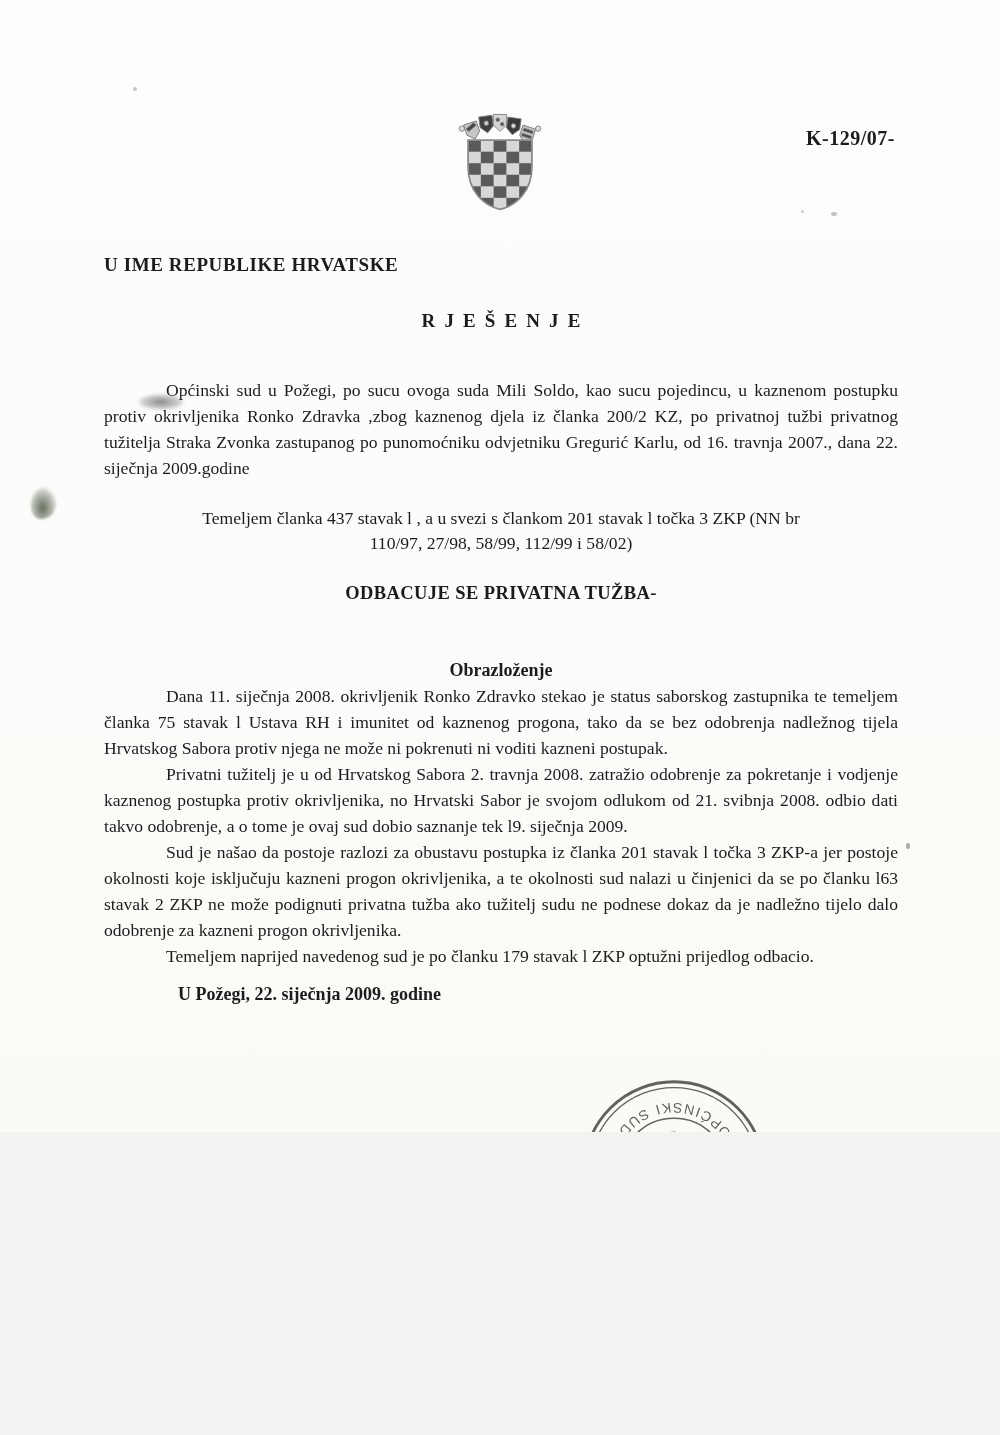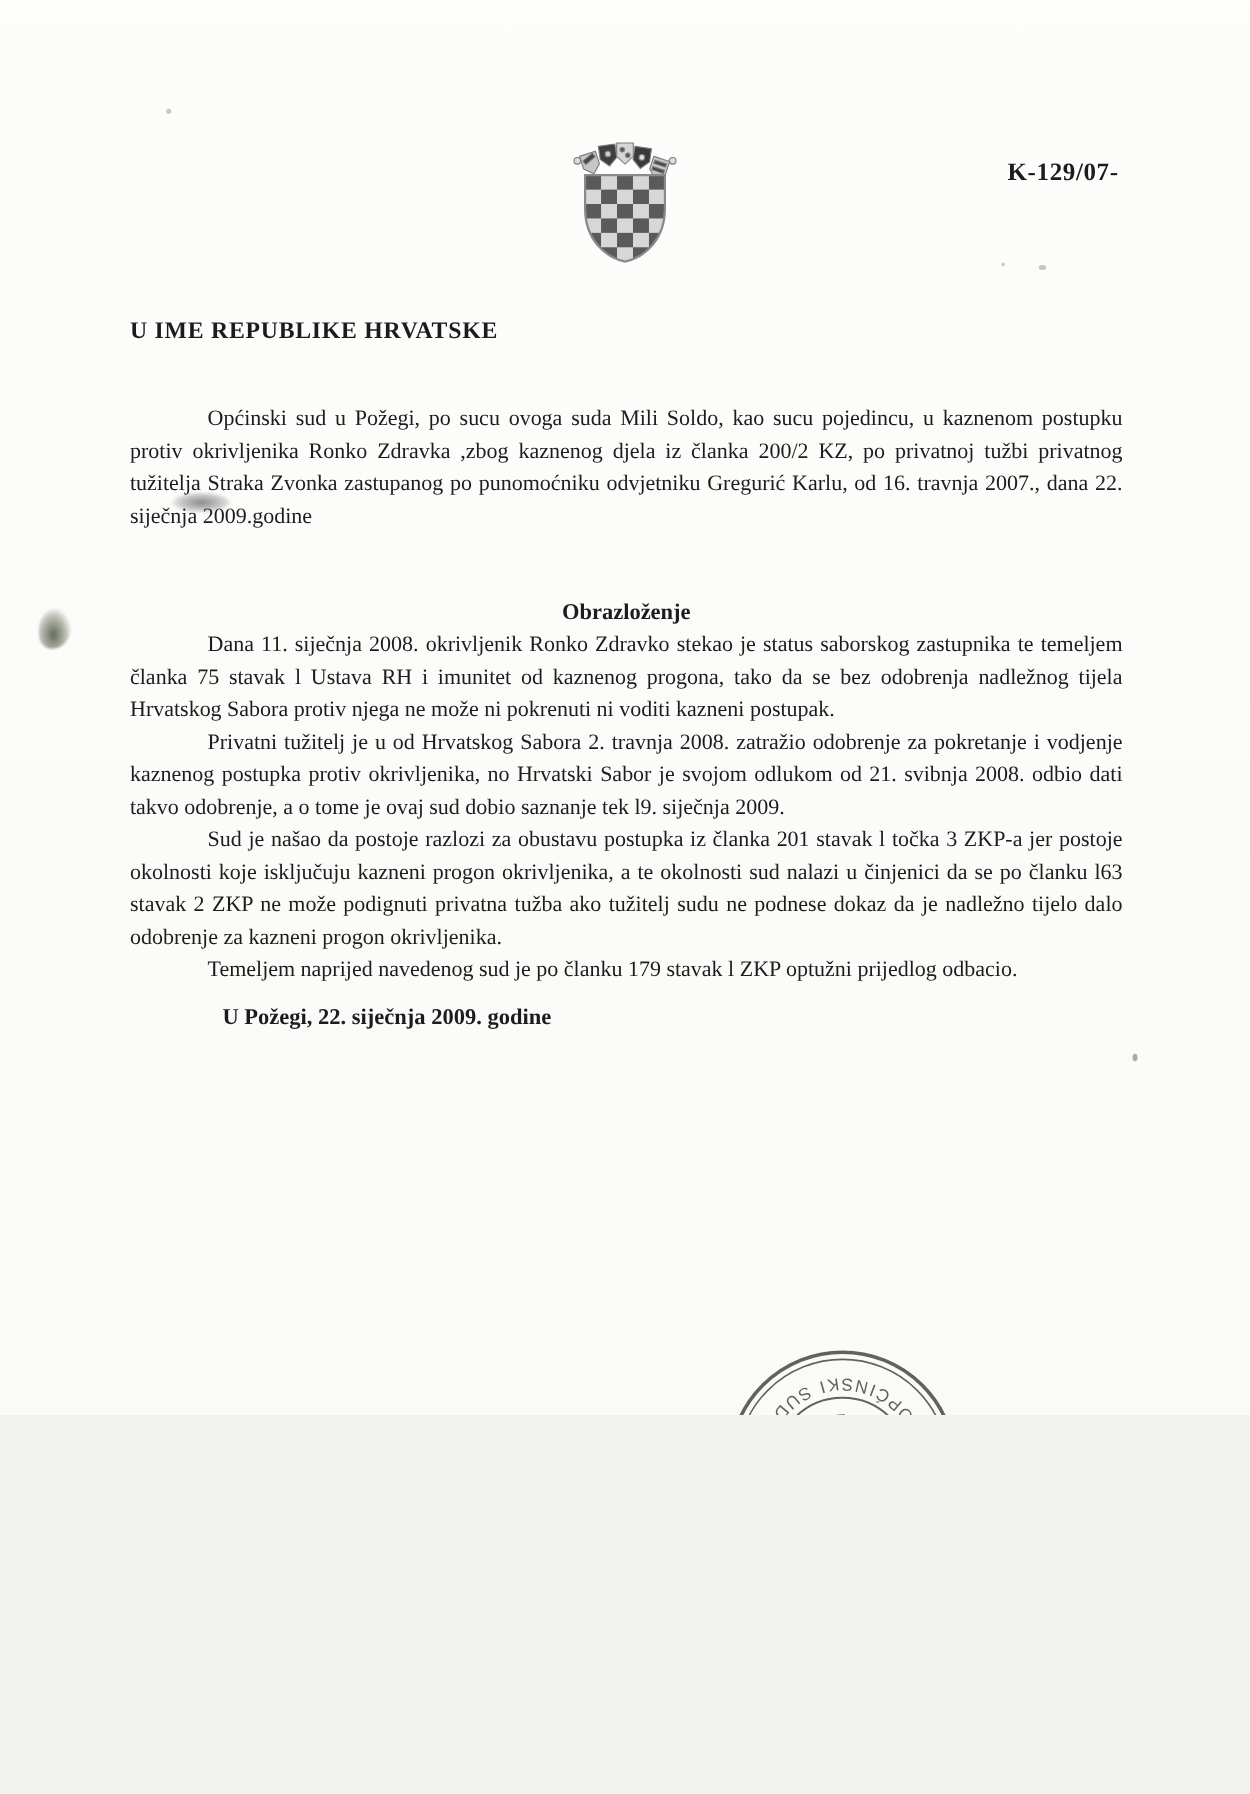--- a/index.html
+++ b/index.html
@@ -137,21 +137,27 @@
           <rect x="71.6" y="86" width="14.4" height="13"></rect>
         <rect x="28.4" y="99" width="14.4" height="13"></rect>
           <rect x="57.2" y="99" width="14.4" height="13"></rect>
       </g>
     </g>
     <path d="M14,34 H86 V64 C86,92 68,108 50,112 C32,108 14,92 14,64 Z" fill="none" stroke="#8a8a8a" stroke-width="2"></path>
   </svg>
 
   <div class="content">
     <p class="doc-title">U IME REPUBLIKE HRVATSKE</p>
+    <p class="doc-subtitle">RJEŠENJE</p>
     <p class="intro">Općinski sud u Požegi, po sucu ovoga suda Mili Soldo, kao sucu pojedincu, u kaznenom postupku protiv okrivljenika Ronko Zdravka ,zbog kaznenog djela iz članka 200/2 KZ, po privatnoj tužbi privatnog tužitelja Straka Zvonka zastupanog po punomoćniku odvjetniku Gregurić Karlu, od 16. travnja 2007., dana 22. siječnja 2009.godine</p>
+    <div class="legal-basis">
+      <div>Temeljem članka 437  stavak l    , a u svezi s člankom 201 stavak l točka 3 ZKP (NN br</div>
+      <div>110/97, 27/98, 58/99, 112/99 i 58/02)</div>
+    </div>
+    <p class="decision">ODBACUJE SE PRIVATNA TUŽBA-</p>
     <p class="explanation-heading">Obrazloženje</p>
     <p class="body-par">Dana 11. siječnja 2008. okrivljenik Ronko Zdravko stekao je status saborskog zastupnika te temeljem članka 75 stavak l Ustava RH i imunitet od kaznenog progona, tako da se bez odobrenja nadležnog tijela Hrvatskog Sabora protiv njega ne može ni pokrenuti ni voditi kazneni postupak.</p>
     <p class="body-par">Privatni tužitelj je u od Hrvatskog Sabora 2. travnja 2008. zatražio odobrenje za pokretanje i vodjenje kaznenog postupka protiv okrivljenika, no Hrvatski Sabor je svojom odlukom od 21. svibnja 2008. odbio dati takvo odobrenje, a o tome je ovaj sud dobio saznanje tek l9. siječnja 2009.</p>
     <p class="body-par">Sud je našao da postoje razlozi za obustavu postupka iz članka 201 stavak l točka 3 ZKP-a jer postoje okolnosti koje isključuju kazneni progon okrivljenika, a te okolnosti sud nalazi u činjenici da se po članku l63 stavak 2 ZKP ne može podignuti privatna tužba ako tužitelj sudu ne podnese dokaz da je nadležno tijelo dalo odobrenje za kazneni progon okrivljenika.</p>
     <p class="body-par">Temeljem naprijed navedenog  sud je po članku 179 stavak l ZKP optužni prijedlog odbacio.</p>
     <p class="date-line">U Požegi, 22. siječnja 2009. godine</p>
   </div>
 
   <svg class="stamp" viewBox="-100 -100 200 200" aria-hidden="true">
     <defs>

